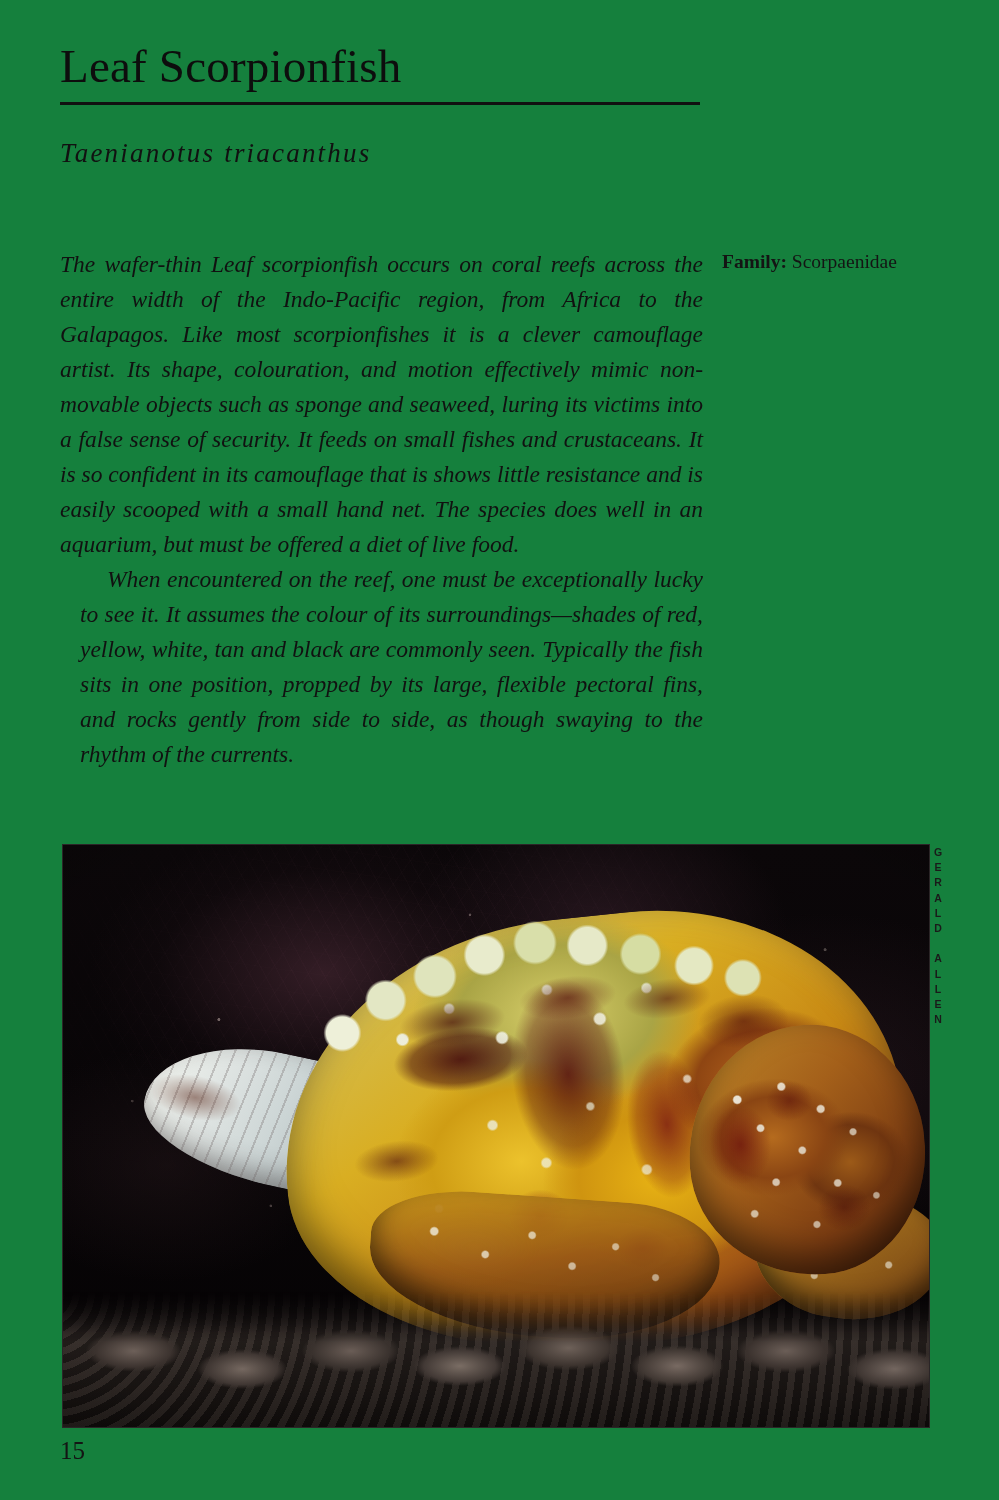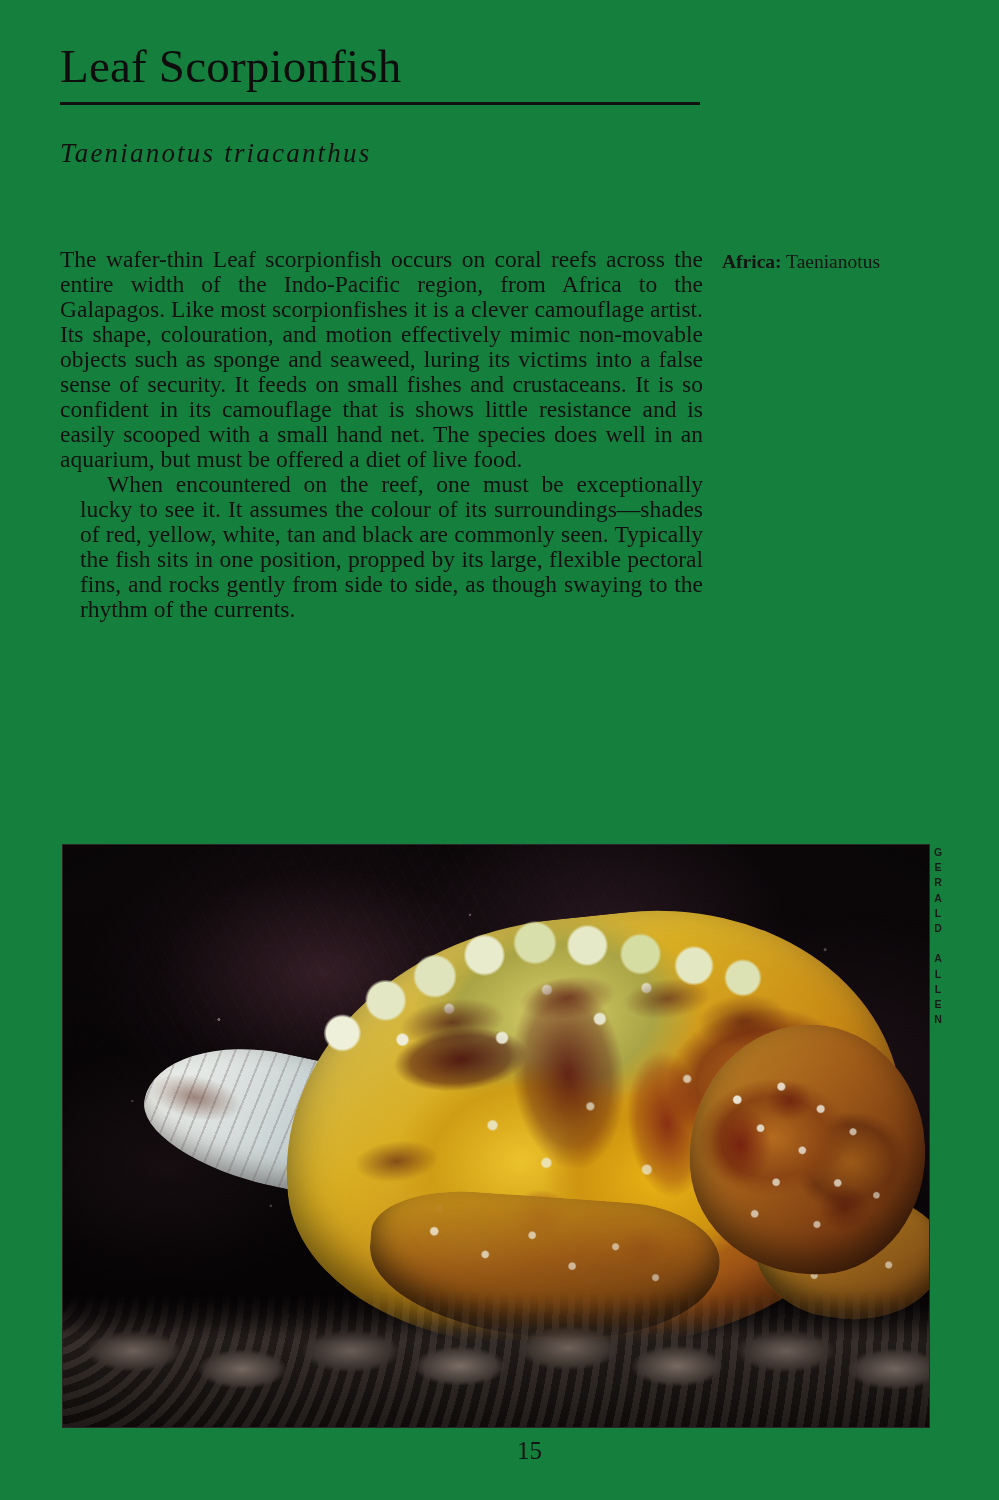--- a/index.html
+++ b/index.html
@@ -59,25 +59,26 @@
   
   .body-col {
     position: absolute;
     left: 60px;
     top: 247px;
     width: 643px;
   }
   .body-col p {
     margin: 0;
     font-size: 23.5px;
-    line-height: 25px;
+    line-height: 35px;
     text-align: justify;
     text-justify: inter-word;
     color: #111111;
     hyphens: none;
+    font-style: italic;
   }
   .body-col p.indent {
     text-indent: 27px;
     margin-left: 20px;
   }
 
   
   .family-note {
     position: absolute;
     left: 722px;
@@ -412,42 +413,41 @@
     color: #1a1a1a;
     white-space: nowrap;
   }
 
   
   .page-number {
     position: absolute;
     left: 0;
     right: 0;
     top: 1437px;
-    text-align: center;
     font-size: 25px;
     color: #141414;
   }
   .page-number .num {
     margin-left: 60px;
   }
 </style>
 </head>
 <body>
 
 <div class="page">
 
   <div class="title-block">
     <h1 class="page-title">Leaf Scorpionfish</h1>
     <div class="title-rule"></div>
     <div class="species-name">Taenianotus triacanthus</div>
   </div>
 
   <div class="family-note">
-    <span class="label">Africa:</span>
-    <span>Taenianotus</span>
+    <span class="label">Family:</span>
+    <span>Scorpaenidae</span>
   </div>
 
   <div class="body-col">
     <p>The wafer-thin Leaf scorpionfish occurs on coral reefs across the entire width of the Indo-Pacific region, from Africa to the Galapagos. Like most scorpionfishes it is a clever camouflage artist. Its shape, colouration, and motion effectively mimic non-movable objects such as sponge and seaweed, luring its victims into a false sense of security. It feeds on small fishes and crustaceans. It is so confident in its camouflage that is shows little resistance and is easily scooped with a small hand net. The species does well in an aquarium, but must be offered a diet of live food.</p>
     <p class="indent">When encountered on the reef, one must be exceptionally lucky to see it. It assumes the colour of its surroundings—shades of red, yellow, white, tan and black are commonly seen. Typically the fish sits in one position, propped by its large, flexible pectoral fins, and rocks gently from side to side, as though swaying to the rhythm of the currents.</p>
   </div>
 
   <div class="photo-frame">
     <div class="photo-layer bg-base"></div>
     <div class="photo-layer bg-fronds"></div>

